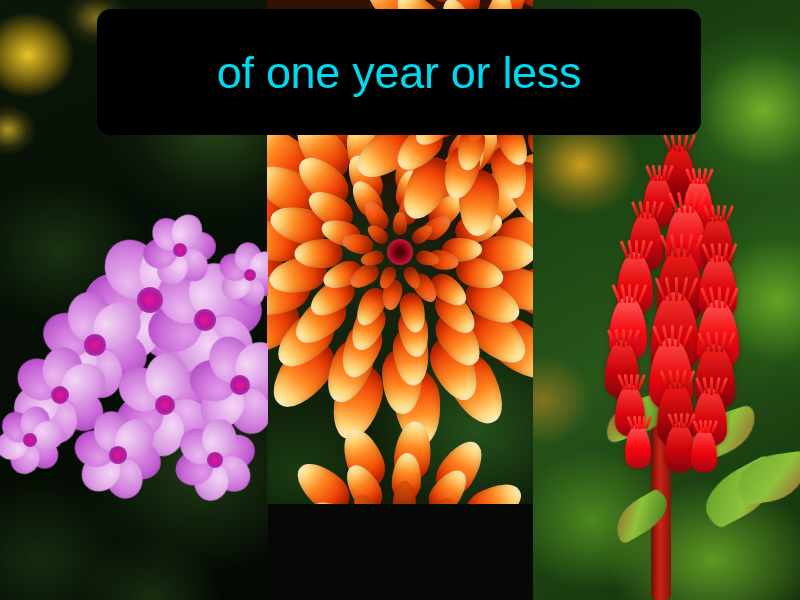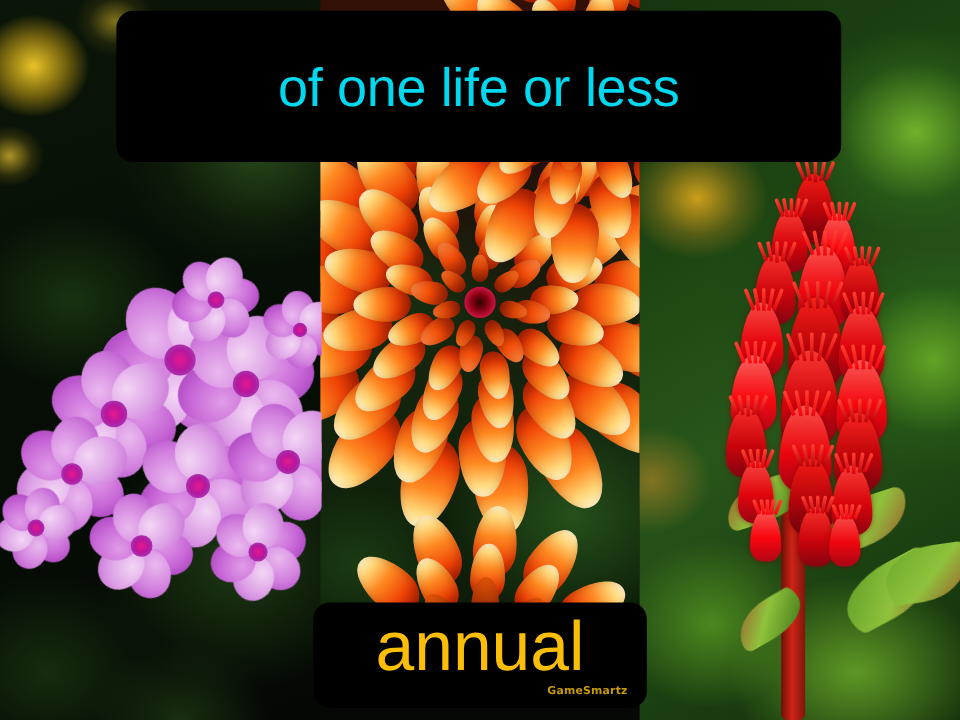--- a/index.html
+++ b/index.html
@@ -530,21 +530,17 @@
         <div class="cpl" style="left: 158px; top: 428px; width: 26px; height: 44px; background: linear-gradient(rgb(248, 84, 79) 0%, rgb(240, 5, 13) 55%, rgb(168, 5, 22) 100%); z-index: 5;"></div>
         <div style="position: absolute; width: 3px; height: 13.2px; border-radius: 2px 2px 0px 0px; left: 162.16px; top: 419.816px; transform: rotate(-22deg); z-index: 6; background: linear-gradient(rgb(255, 66, 50) 0%, rgb(240, 5, 13) 100%);"></div>
         <div style="position: absolute; width: 3px; height: 13.2px; border-radius: 2px 2px 0px 0px; left: 166.58px; top: 419.816px; transform: rotate(-11deg); z-index: 6; background: linear-gradient(rgb(255, 66, 50) 0%, rgb(240, 5, 13) 100%);"></div>
         <div style="position: absolute; width: 3px; height: 13.2px; border-radius: 2px 2px 0px 0px; left: 171px; top: 419.816px; transform: rotate(0deg); z-index: 6; background: linear-gradient(rgb(255, 66, 50) 0%, rgb(240, 5, 13) 100%);"></div>
         <div style="position: absolute; width: 3px; height: 13.2px; border-radius: 2px 2px 0px 0px; left: 175.42px; top: 419.816px; transform: rotate(11deg); z-index: 6; background: linear-gradient(rgb(255, 66, 50) 0%, rgb(240, 5, 13) 100%);"></div>
         <div style="position: absolute; width: 3px; height: 13.2px; border-radius: 2px 2px 0px 0px; left: 179.84px; top: 419.816px; transform: rotate(22deg); z-index: 6; background: linear-gradient(rgb(255, 66, 50) 0%, rgb(240, 5, 13) 100%);"></div>
       </div>
   </div>
 
   <div class="title-box">
-    <div class="title-line">of one life or less</div>
+    <div class="title-line">of one year or less</div>
   </div>
 
-  <div class="term-box">
-    <div class="term-text">annual</div>
-    <div class="watermark">GameSmartz</div>
-  </div>
 
 </div>
 
 </body></html>

